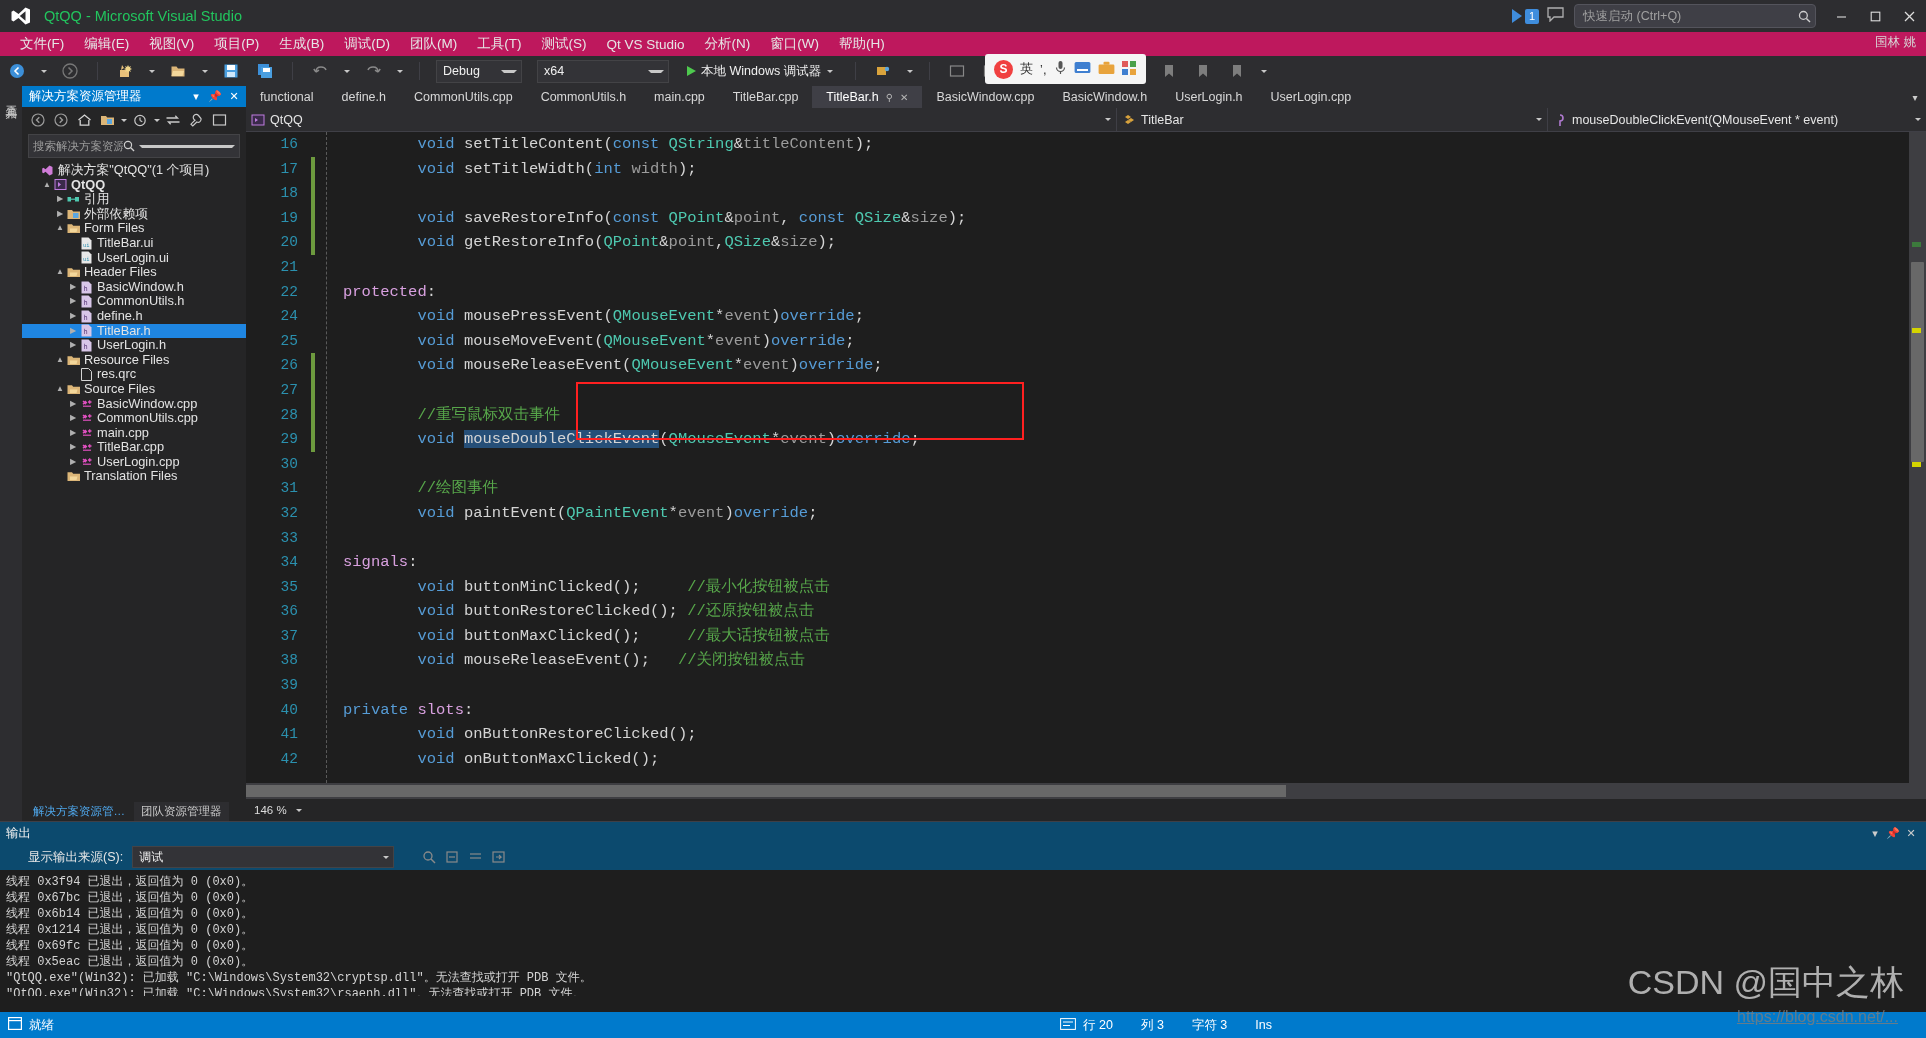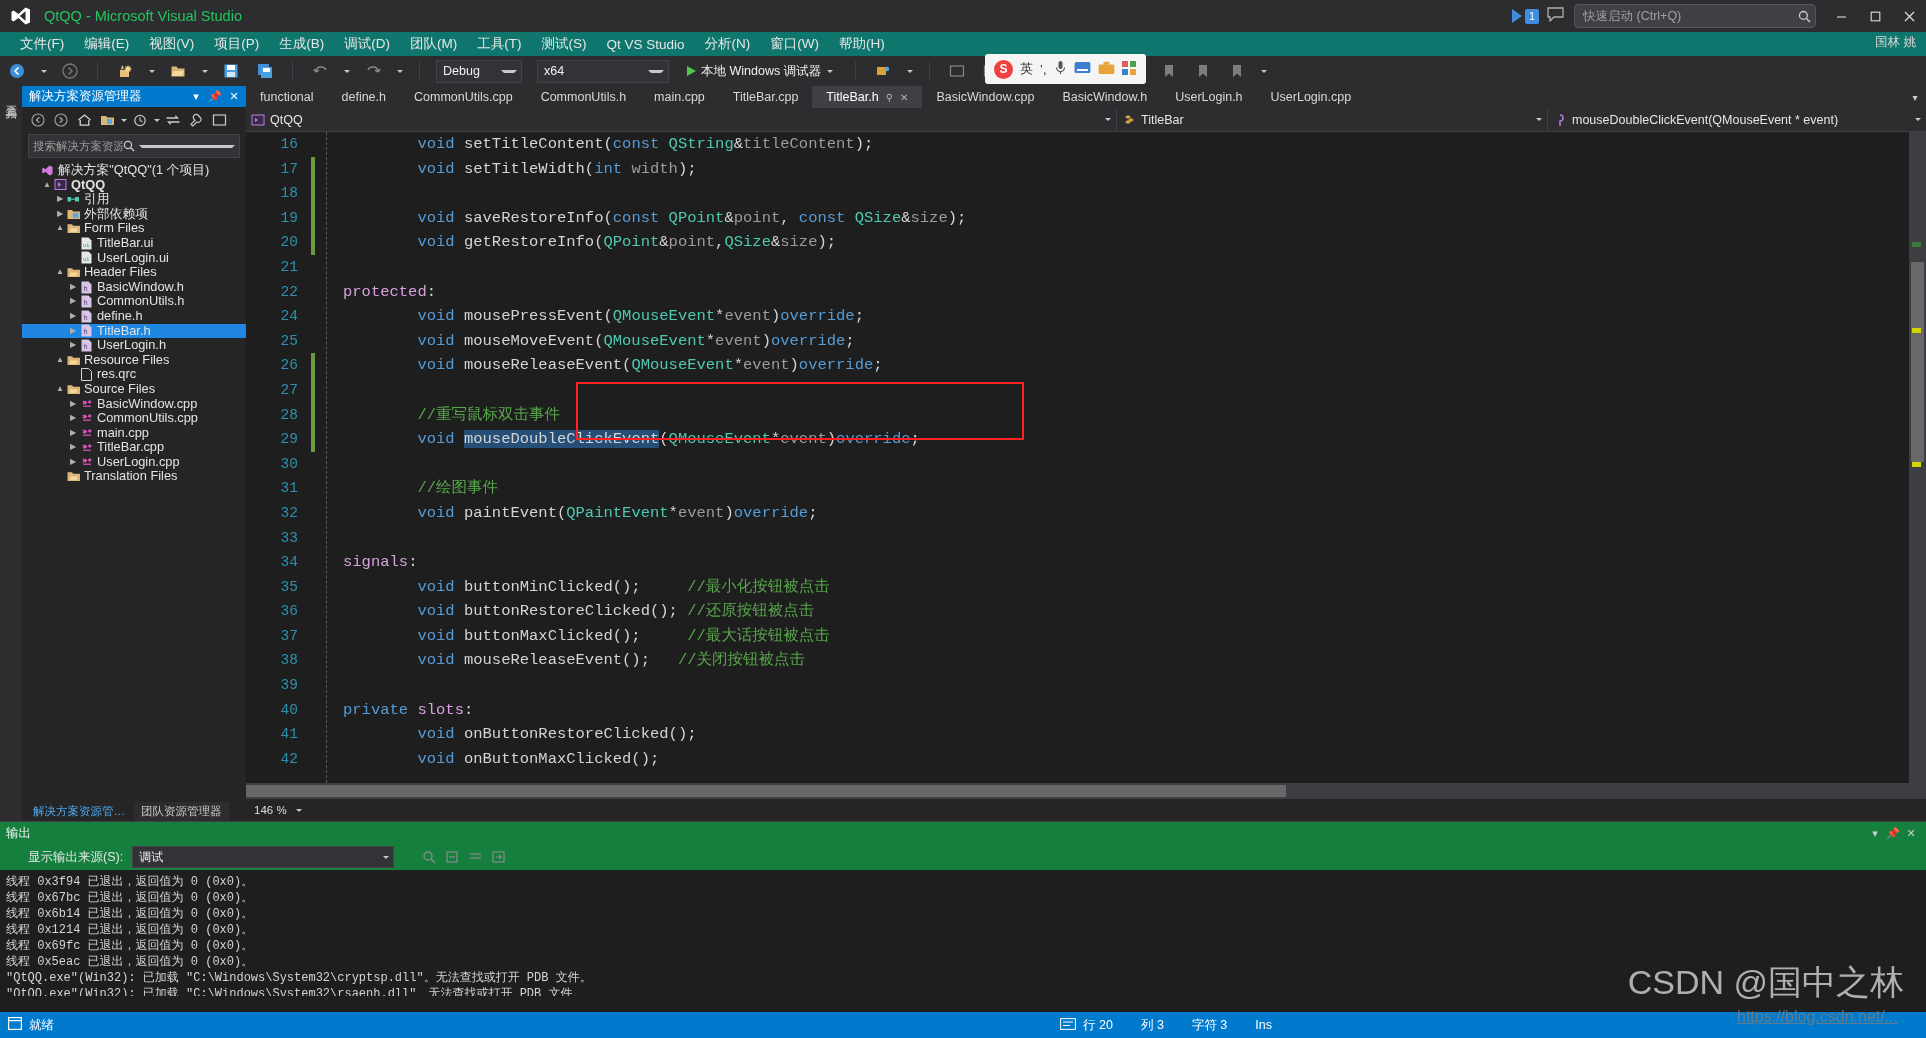--- a/index.html
+++ b/index.html
@@ -19,21 +19,21 @@
   .badge{background:#3f8ddd;color:#fff;font-size:11px;padding:0 4px;border-radius:2px;line-height:15px;}
   .feedback{margin-right:10px;opacity:.8;}
   .quick{display:flex;align-items:center;background:#3f3f46;border:1px solid #54545c;
          height:22px;width:232px;border-radius:4px;margin-right:8px;padding:0 4px;}
   .quick span{font-size:12.5px;color:#a0a0a0;flex:1;padding-left:4px;}
   .wbtns{display:flex;align-items:center;}
   .wbtn{width:34px;height:30px;display:flex;align-items:center;justify-content:center;color:#ddd;font-size:14px;}
   .usr{position:absolute;right:10px;top:34px;font-size:12.5px;color:#d6d6d6;}
 
   
-  .menubar{height:24px;background:#0f766e;display:flex;align-items:center;padding-left:10px;flex:none;}
+  .menubar{height:24px;background:#be185d;display:flex;align-items:center;padding-left:10px;flex:none;}
   .menu-item{font-size:13.5px;color:#e6e6e6;padding:2px 10px;}
 
   
   .toolbar{height:30px;background:#2d2d30;display:flex;align-items:center;padding-left:6px;gap:12px;flex:none;position:relative;}
   .tbtn{width:22px;height:22px;display:flex;align-items:center;justify-content:center;position:relative;}
   .caret{width:0;height:0;border-left:3px solid transparent;border-right:3px solid transparent;border-top:3.5px solid #c8c8c8;margin-left:1px;}
   .sep{width:1px;height:18px;background:#3f3f46;margin:0 4px;}
   .combo{height:21px;background:#333337;border:1px solid #434346;display:flex;align-items:center;
          padding:0 4px 0 6px;font-size:12.5px;color:#f0f0f0;}
   .combo .caret{margin-left:auto;padding-left:10px;}
@@ -101,21 +101,21 @@
   .redbox{position:absolute;border:2px solid #ff2020;pointer-events:none;}
   .vscroll{width:17px;background:#3e3e42;flex:none;position:relative;}
   .vthumb{position:absolute;left:2px;right:2px;background:#686868;border-radius:1px;}
   .marker{position:absolute;left:3px;width:9px;height:5px;}
   .hscrollbar{height:16px;background:#3e3e42;flex:none;position:relative;}
   .hthumb{position:absolute;top:2px;bottom:2px;background:#686868;}
   .ed-bottom{height:22px;background:#252526;display:flex;align-items:center;flex:none;padding-left:4px;gap:4px;}
   .zoomsel{display:flex;align-items:center;background:#252526;font-size:11.5px;color:#ddd;padding:0 4px;gap:8px;}
 
   
-  .outpane{height:190px;background:#15803d;display:flex;flex-direction:column;flex:none;border-top:1px solid #3f3f46;}
+  .outpane{height:190px;background:#0c4a6e;display:flex;flex-direction:column;flex:none;border-top:1px solid #3f3f46;}
   .out-head{height:22px;display:flex;align-items:center;padding:0 6px;font-size:12.5px;color:#f0f0f0;}
   .out-head .sp{flex:1;}
   .out-ic{width:18px;height:18px;display:flex;align-items:center;justify-content:center;color:#ccc;font-size:11px;}
   .out-tools{height:26px;display:flex;align-items:center;gap:5px;padding-left:28px;font-size:12.5px;color:#e6e6e6;}
   .out-combo{height:20px;width:250px;background:#333337;border:1px solid #434346;display:flex;align-items:center;
              padding:0 4px 0 6px;font-size:12px;color:#f0f0f0;margin-left:4px;}
   .out-combo .caret{margin-left:auto;}
   .out-body{flex:1;background:#1e1e1e;margin:0;padding:4px 0 0 6px;overflow:hidden;position:relative;
             font-family:"Liberation Mono","DejaVu Sans Mono",monospace;font-size:12px;color:#d4d4d4;line-height:16px;}
   .out-line{white-space:pre;}

